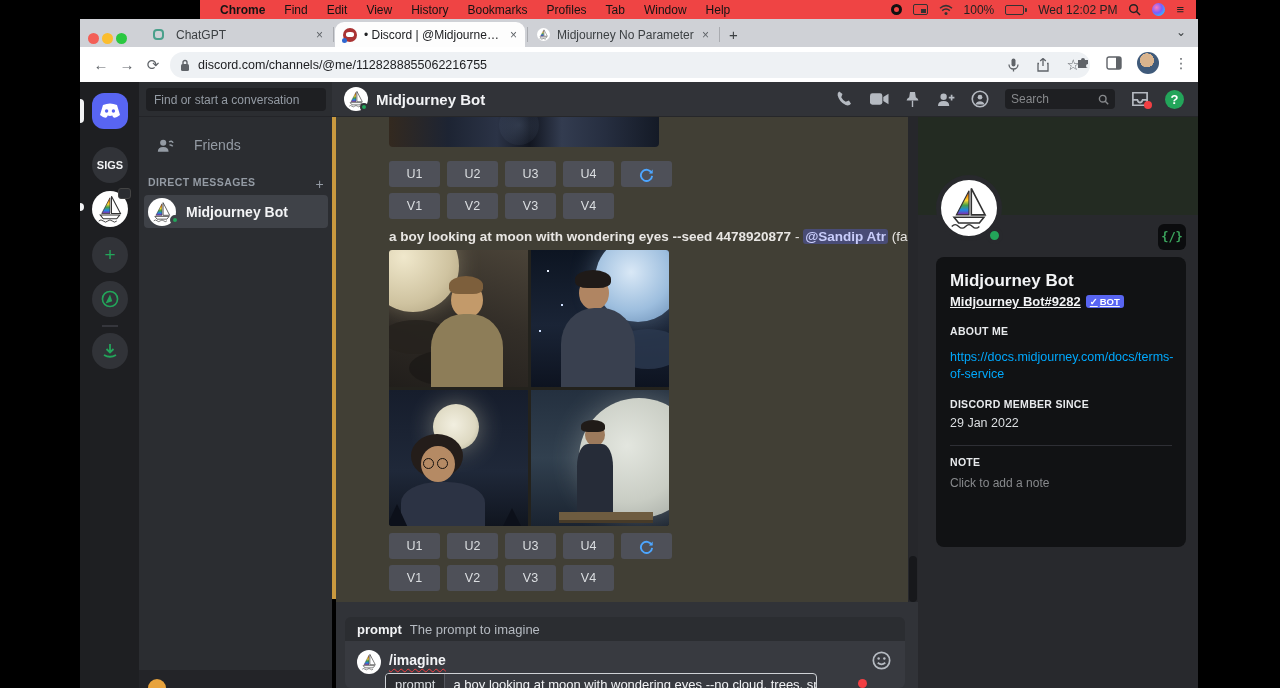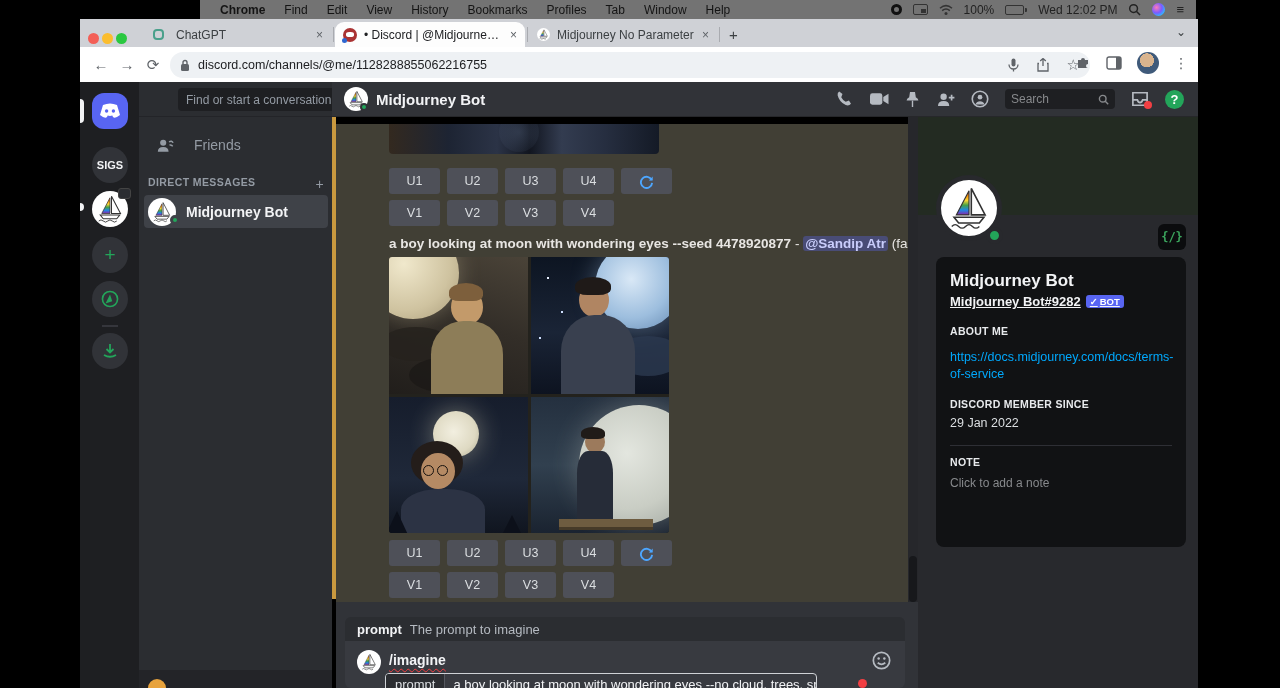--- a/index.html
+++ b/index.html
@@ -1,21 +1,21 @@
 <!DOCTYPE html>
 <html><head>
 <meta charset="utf-8">
 <style>
   html,body{margin:0;padding:0;background:#000;}
   *{box-sizing:border-box;}
   #canvas{position:relative;width:1280px;height:688px;background:#000;overflow:hidden;
           font-family:"Liberation Sans",sans-serif;-webkit-font-smoothing:antialiased;}
   .abs{position:absolute;}
   
-  .menubar{left:200px;top:0;width:996px;height:19px;background:#737373;display:flex;align-items:center;
+  .menubar{left:200px;top:0;width:996px;height:19px;background:#ef4444;display:flex;align-items:center;
            justify-content:space-between;padding:0 12px 0 20px;font-size:12px;color:#141414;}
   .menubar .menus{display:flex;gap:19px;align-items:center;}
   .menubar .appname{font-weight:bold;}
   .menubar .status{display:flex;gap:11px;align-items:center;color:#222;}
   .rec-ic{width:11px;height:11px;border:3px solid #111;border-radius:50%;}
   .win-ic{width:15px;height:11px;border:1.5px solid #333;border-radius:2px;position:relative;}
   .win-ic::after{content:"";position:absolute;right:1px;bottom:1px;width:5px;height:4px;background:#333;}
   .batt{display:flex;align-items:center;gap:1px;}
   .batt .body{width:19px;height:10px;border:1.5px solid #333;border-radius:2px;padding:1px;}
   .batt .fill{width:100%;height:100%;background:#333;}
@@ -38,21 +38,21 @@
   .tool-right{position:absolute;right:10px;top:5px;display:flex;gap:15px;align-items:center;color:#5f6368;}
   .chrome-avatar{width:22px;height:22px;border-radius:50%;background:radial-gradient(circle at 45% 38%,#d9b48e 0 38%,#3f5a7a 39% 100%);}
   
   .rail{left:80px;top:82px;width:59px;height:606px;background:#1e1f22;}
   .rail-circle{position:absolute;left:92px;width:36px;height:36px;border-radius:50%;display:flex;
                align-items:center;justify-content:center;}
   .pill{position:absolute;left:80px;width:4px;background:#f2f3f5;border-radius:0 4px 4px 0;}
   
   .sidebar{left:139px;top:82px;width:193px;height:606px;background:#2b2d31;}
   .sb-search{position:absolute;left:146px;top:88px;width:180px;height:23px;background:#1e1f22;border-radius:4px;
-             font-size:12px;color:#949ba4;display:flex;align-items:center;padding:0 8px;margin-left:32px;}
+             font-size:12px;color:#949ba4;display:flex;align-items:center;padding:0 8px;}
   .sb-topline{position:absolute;left:139px;top:116px;width:193px;height:1px;background:#232428;}
   .friends-row{position:absolute;left:146px;top:131px;width:180px;height:28px;display:flex;align-items:center;
                gap:20px;padding:0 10px;border-radius:4px;color:#949ba4;font-size:14px;}
   .dm-head{position:absolute;left:148px;top:176px;width:176px;display:flex;justify-content:space-between;
            font-size:10.5px;font-weight:bold;letter-spacing:.4px;color:#949ba4;}
   .dm-row{position:absolute;left:144px;top:195px;width:184px;height:33px;background:#3f4248;border-radius:4px;
           display:flex;align-items:center;gap:10px;padding:0 4px;}
   .dm-name{color:#f2f3f5;font-size:14px;font-weight:600;}
   .user-strip{position:absolute;left:139px;top:670px;width:193px;height:18px;background:#232428;}
   
@@ -63,21 +63,21 @@
                display:flex;align-items:center;}
   .hd-title{color:#f2f3f5;font-size:15px;font-weight:bold;margin-left:10px;}
   .hd-icons{margin-left:auto;display:flex;align-items:center;gap:16px;padding-right:14px;}
   .hd-search{width:110px;height:20px;background:#1e1f22;border-radius:4px;display:flex;align-items:center;
              justify-content:space-between;padding:0 6px;font-size:12px;color:#87898c;}
   .help-ic{width:19px;height:19px;border-radius:50%;background:#23a55a;color:#fff;font-size:13px;font-weight:bold;
            display:flex;align-items:center;justify-content:center;}
   .inbox-wrap{position:relative;}
   .inbox-dot{position:absolute;right:-3px;bottom:-2px;width:8px;height:8px;border-radius:50%;background:#f23f43;}
   
-  .chatarea{left:336px;top:124px;width:671px;height:485px;background:#413f35;overflow:hidden;}
+  .chatarea{left:336px;top:117px;width:671px;height:485px;background:#413f35;overflow:hidden;}
   .unread-stripe{left:332px;top:117px;width:4px;height:482px;background:#c9993f;}
   .btnrow{position:absolute;display:flex;gap:7px;}
   .mjbtn{width:51px;height:26px;background:#4e5058;border-radius:3px;color:#dbdee1;font-size:12.5px;
          display:flex;align-items:center;justify-content:center;}
   .msgline{position:absolute;font-size:13.5px;color:#e8e6e3;}
   .mention{background:rgba(88,101,242,.35);color:#c9cdfb;border-radius:3px;padding:0 2px;font-weight:600;}
   .imggrid{position:absolute;left:53px;top:133px;width:280px;height:276px;display:grid;
            grid-template-columns:1fr 1fr;grid-template-rows:1fr 1fr;gap:3px;background:#23221d;border-radius:3px;overflow:hidden;}
   .quad{position:relative;overflow:hidden;}
   .moon{position:absolute;border-radius:50%;}

